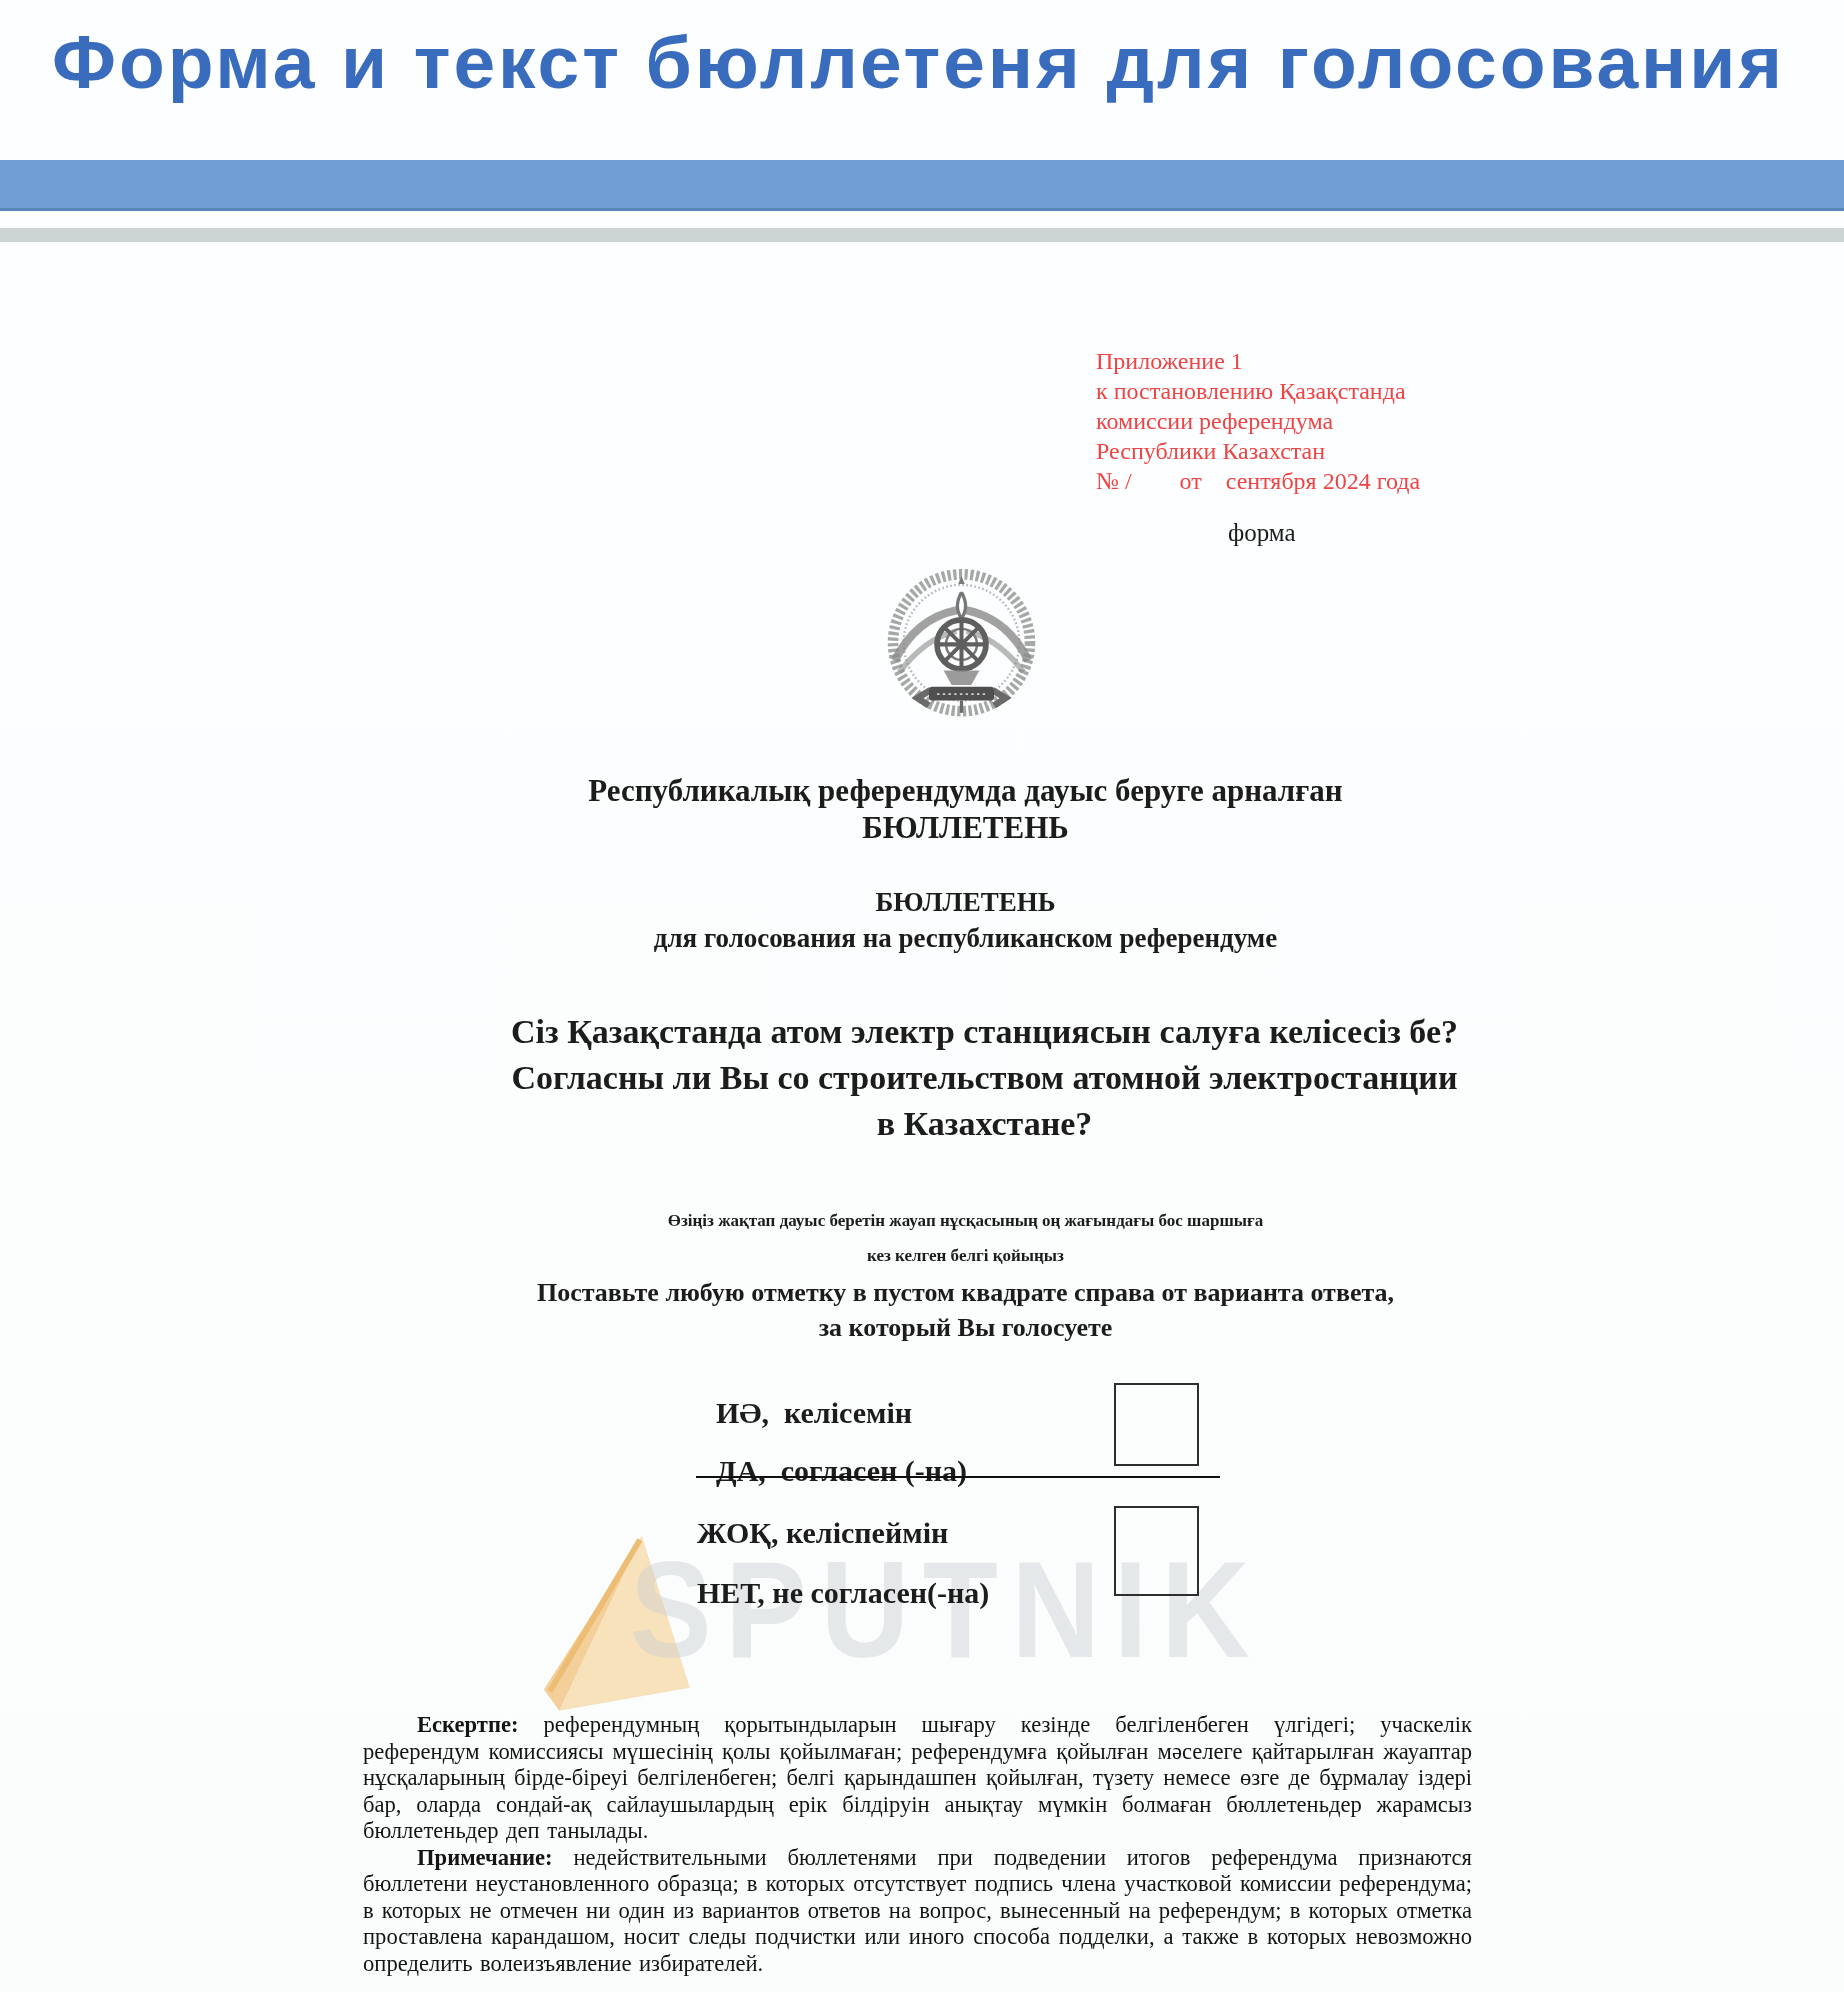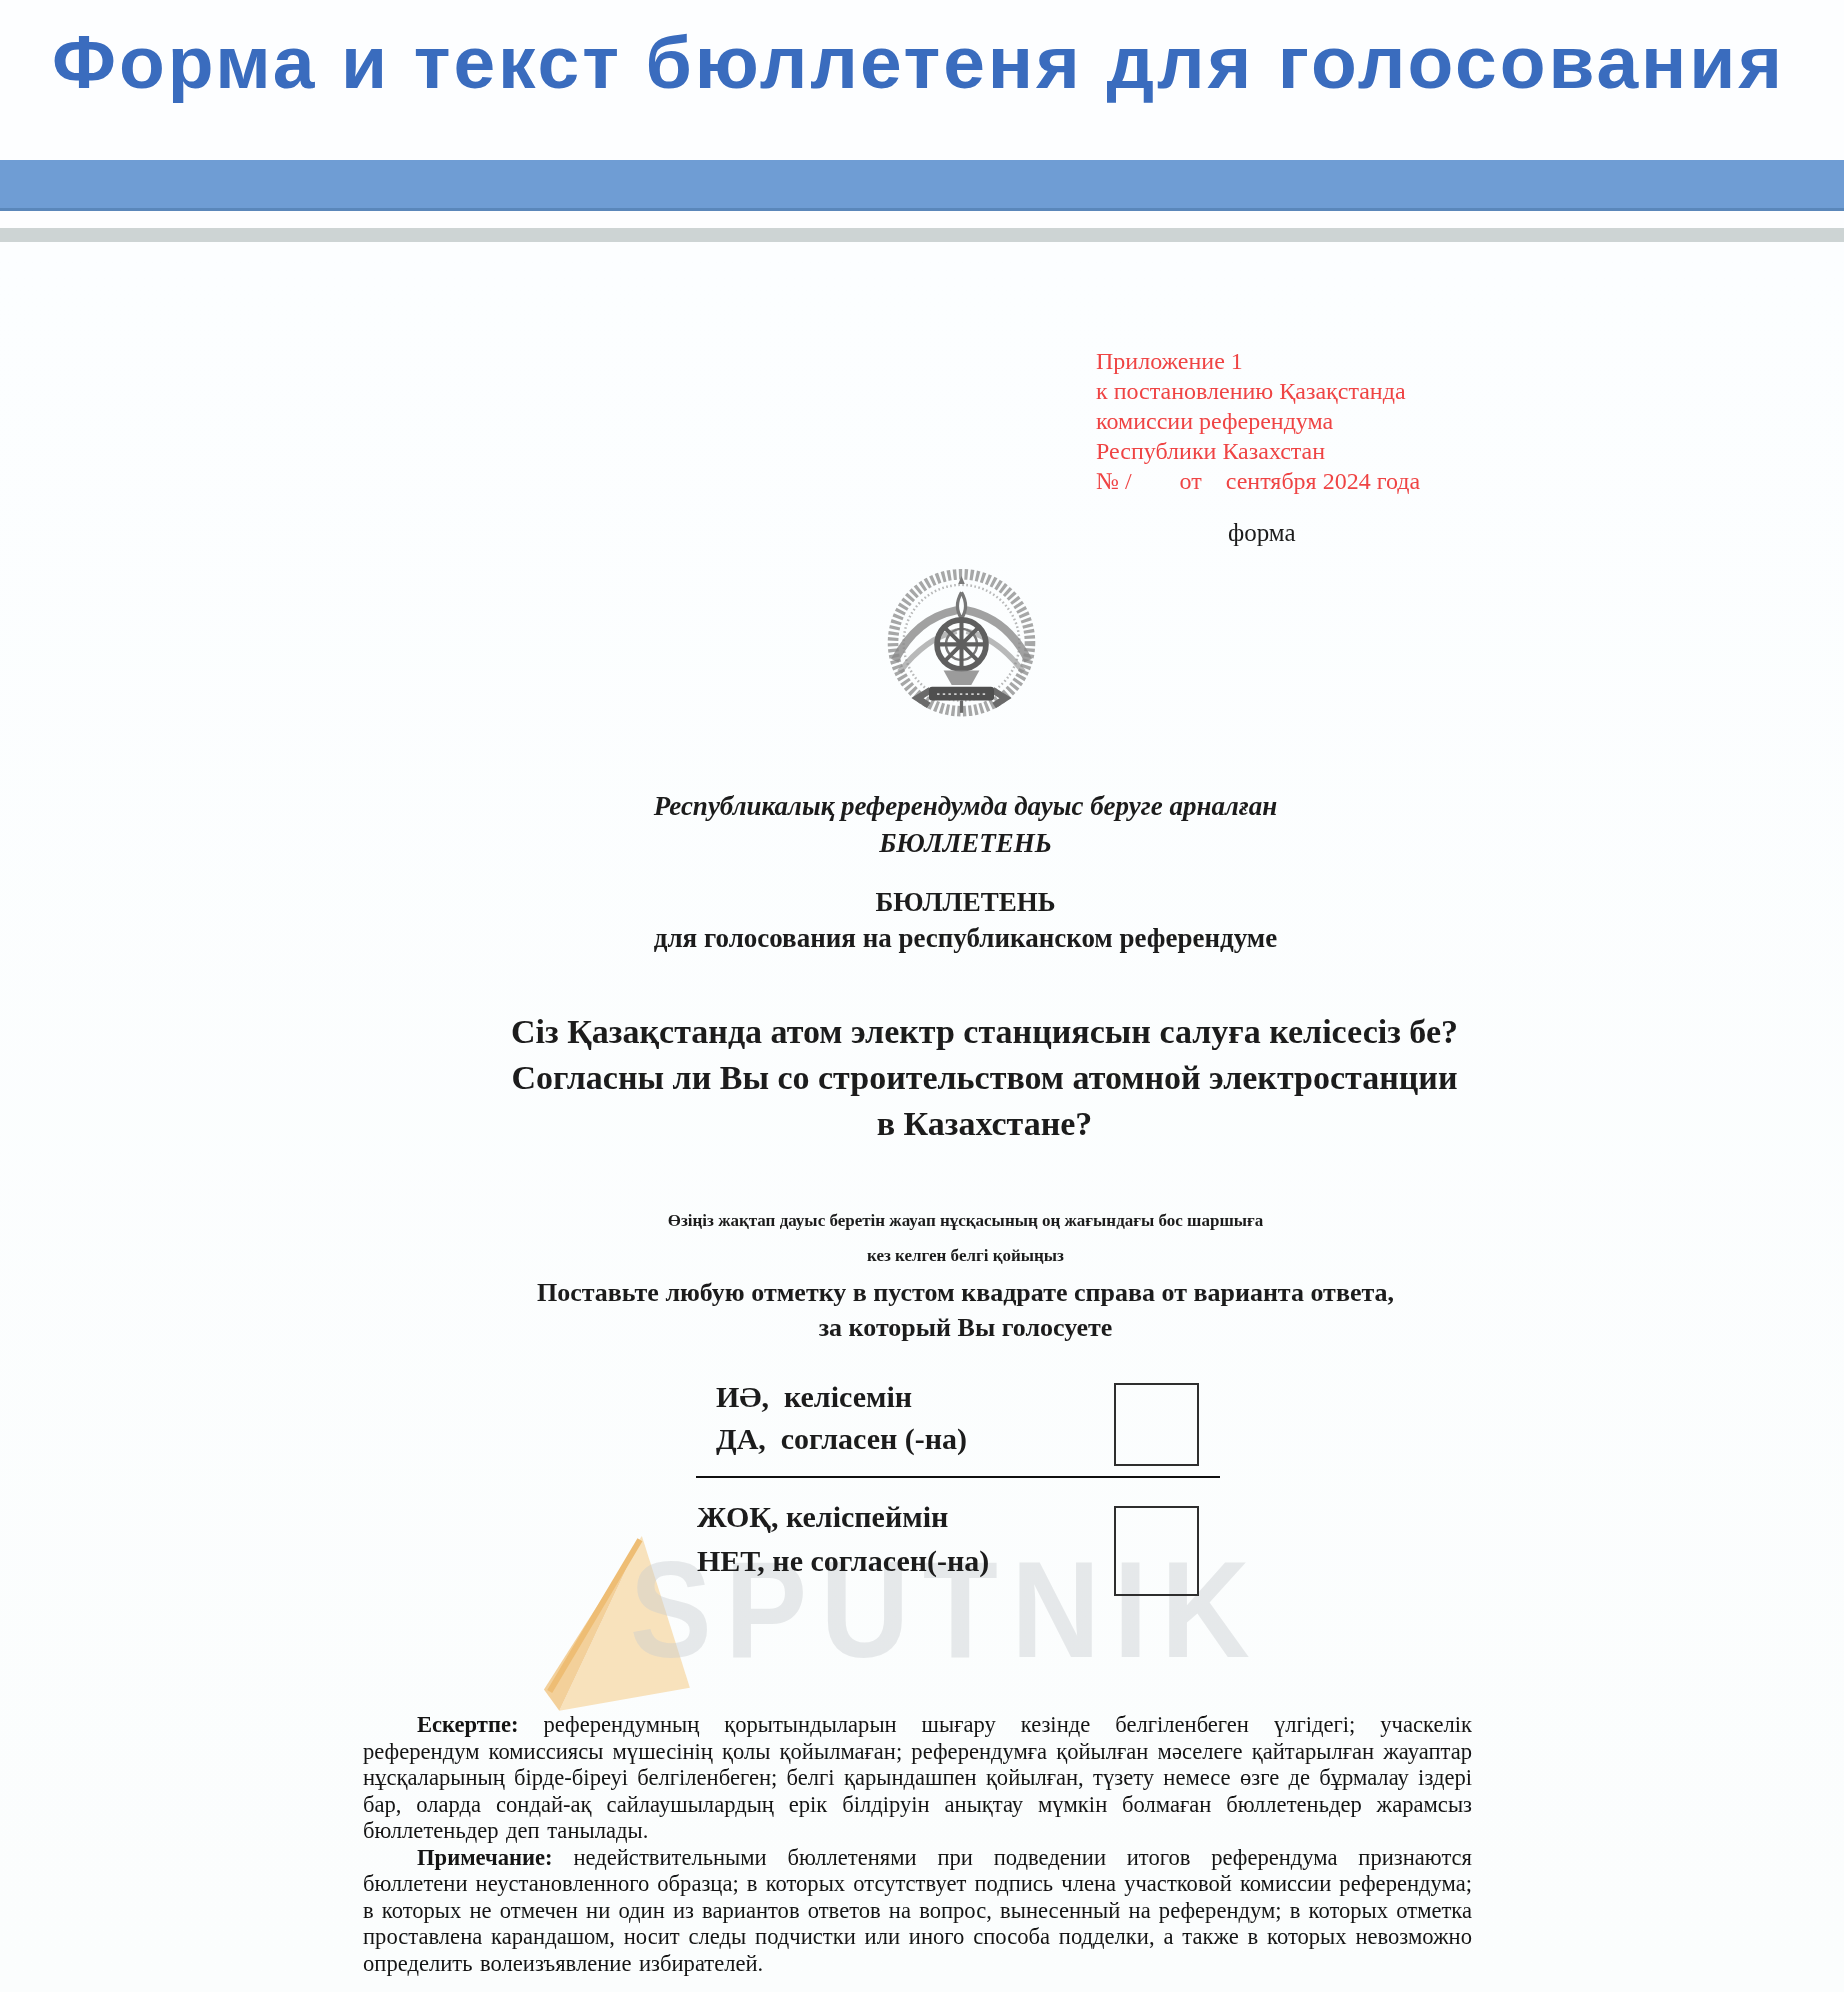--- a/index.html
+++ b/index.html
@@ -30,28 +30,28 @@
   .appendix {
     position:absolute; left:1068px; top:346px;
     font-size:24px; line-height:30px; color:#ef4444;margin-left:28px;
   }
   .appendix div { white-space:pre; }
   .form-label { position:absolute; left:1228px; top:519px; font-size:25px; }
 
   .emblem { position:absolute; left:880px; top:561px; width:163px; height:192px; }
 
   .center-block { position:absolute; left:370px; width:1191px; text-align:center; font-weight:bold; }
-  .kk-header { top:788px; font-size:27px; line-height:37px;font-style:italic; }
+  .kk-header { top:772px; font-size:31px; line-height:37px; }
   .ru-header { top:884px; font-size:27px; line-height:36px; }
   .question  { left:408px; width:1153px; top:1009px; font-size:34px; line-height:46px; }
   .instr-kk  { top:1203px; font-size:17px; line-height:35px; }
   .instr-ru  { top:1275px; font-size:26px; line-height:35px; }
 
   .opt-label { position:absolute; font-weight:bold; font-size:30px; z-index:2; }
-  .opt-label div { white-space:pre; }
+  .opt-label div { white-space:pre;margin-top:16px; }
   .opt1 { left:716px; top:1376px; line-height:42px; }
   .opt2 { left:697px; top:1495px; line-height:44px; }
   .opt-box {
     position:absolute; width:85px; height:83px;
     border:2.9px solid #2e2e2e; background:transparent; z-index:2;
   }
   .box1 { left:1114px; top:1383px; }
   .box2 { left:1114px; top:1506px; height:90px; }
   .options-separator {
     position:absolute; left:696px; top:1476px; width:524px; height:0;

